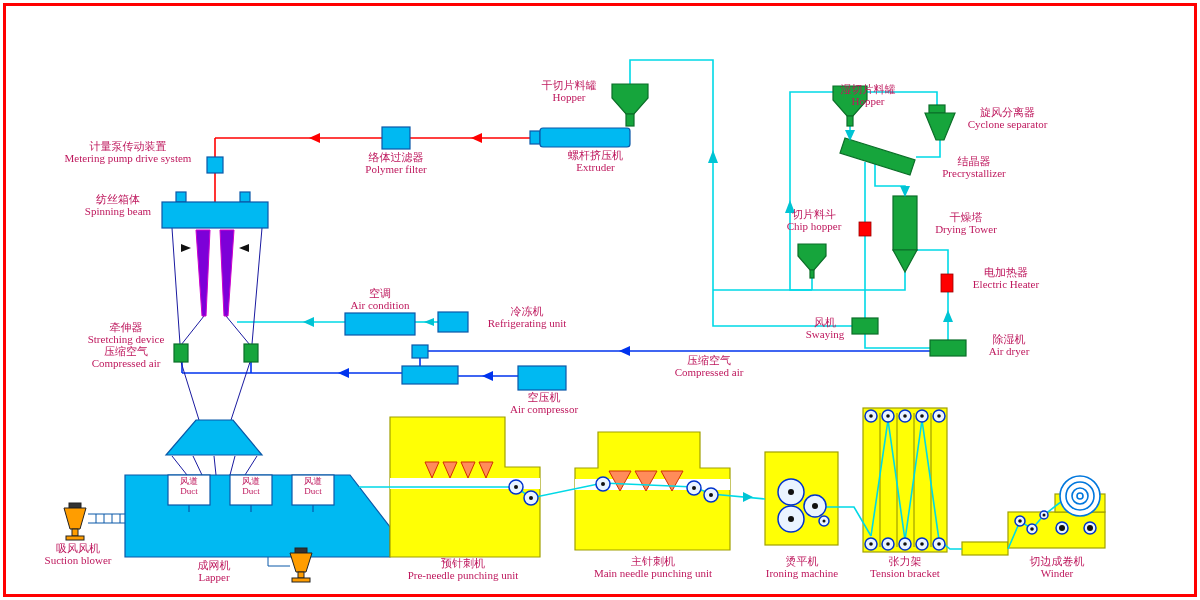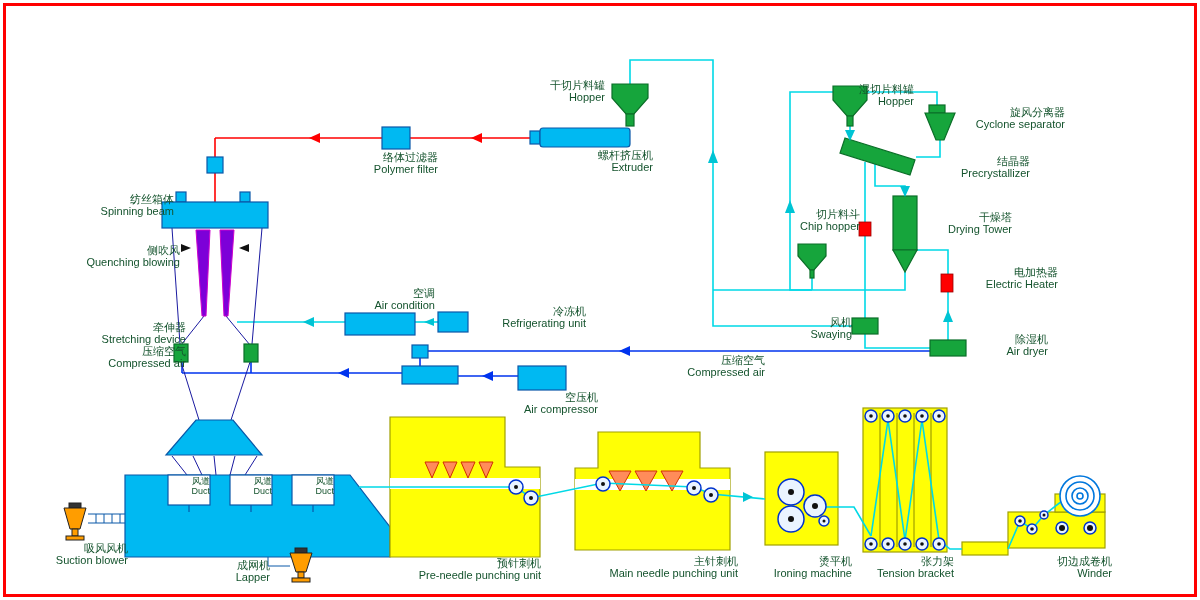--- a/index.html
+++ b/index.html
@@ -1,21 +1,21 @@
 <!DOCTYPE html>
 <html><head>
 <meta charset="utf-8">
 <style>
   html,body{margin:0;padding:0;background:#fff;}
   .stage{position:relative;width:1200px;height:600px;background:#ffffff;font-family:"DejaVu Sans",sans-serif;overflow:hidden;}
   .frame{position:absolute;inset:3px;border:3px solid #ff0000;pointer-events:none;}
   svg.layer{position:absolute;left:0;top:0;}
-  .lbl{position:absolute;text-align:right;color:#14532d;line-height:1.08;}
+  .lbl{position:absolute;text-align:center;color:#be185d;line-height:1.08;}
   .lbl .zh{display:block;font-size:11px;font-family:"DejaVu Sans",sans-serif;}
-  .lbl .en{display:block;font-size:11px;font-family:Liberation Sans, sans-serif;}
+  .lbl .en{display:block;font-size:11px;font-family:Liberation Serif, serif;}
   .lbl.small .zh{font-size:9px;}
   .lbl.small .en{font-size:9px;}
 </style>
 </head>
 <body>
 
 <div class="stage">
 
 <svg class="layer" width="1200" height="600" viewBox="0 0 1200 600">
 
@@ -273,28 +273,28 @@
     <polygon points="785,213 795,213 790,200" fill="#00c4d4"></polygon>
     <polygon points="845,130 855,130 850,141" fill="#00c4d4"></polygon>
     <polygon points="900,186 910,186 905,197" fill="#00c4d4"></polygon>
     <polygon points="943,322 953,322 948,310" fill="#00c4d4"></polygon>
     <polygon points="743,492 743,502 753,497" fill="#00c4d4"></polygon>
     <polygon points="181,244 181,252 191,248" fill="#111111"></polygon>
     <polygon points="249,244 249,252 239,248" fill="#111111"></polygon>
   </g>
 </svg>
 
+<div class="lbl" style="left:38px;top:141px;width:180px">
+  <span class="zh">计量泵传动装置</span>
+  <span class="en">Metering pump drive system</span>
+</div>
 <div class="lbl" style="left:62px;top:194px;width:112px">
   <span class="zh">纺丝箱体</span>
   <span class="en">Spinning beam</span>
 </div>
-<div class="lbl" style="left:58px;top:245px;width:122px">
-  <span class="zh">侧吹风</span>
-  <span class="en">Quenching blowing</span>
-</div>
 <div class="lbl" style="left:66px;top:322px;width:120px">
   <span class="zh">牵伸器</span>
   <span class="en">Stretching device</span>
 </div>
 <div class="lbl" style="left:66px;top:346px;width:120px">
   <span class="zh">压缩空气</span>
   <span class="en">Compressed air</span>
 </div>
 <div class="lbl" style="left:28px;top:543px;width:100px">
   <span class="zh">吸风风机</span>
@@ -309,21 +309,21 @@
   <span class="en">Duct</span>
 </div>
 <div class="lbl small" style="left:230px;top:477px;width:42px">
   <span class="zh">风道</span>
   <span class="en">Duct</span>
 </div>
 <div class="lbl small" style="left:292px;top:477px;width:42px">
   <span class="zh">风道</span>
   <span class="en">Duct</span>
 </div>
-<div class="lbl" style="left:322px;top:152px;width:116px">
+<div class="lbl" style="left:338px;top:152px;width:116px">
   <span class="zh">络体过滤器</span>
   <span class="en">Polymer filter</span>
 </div>
 <div class="lbl" style="left:538px;top:150px;width:115px">
   <span class="zh">螺杆挤压机</span>
   <span class="en">Extruder</span>
 </div>
 <div class="lbl" style="left:533px;top:80px;width:72px">
   <span class="zh">干切片料罐</span>
   <span class="en">Hopper</span>

